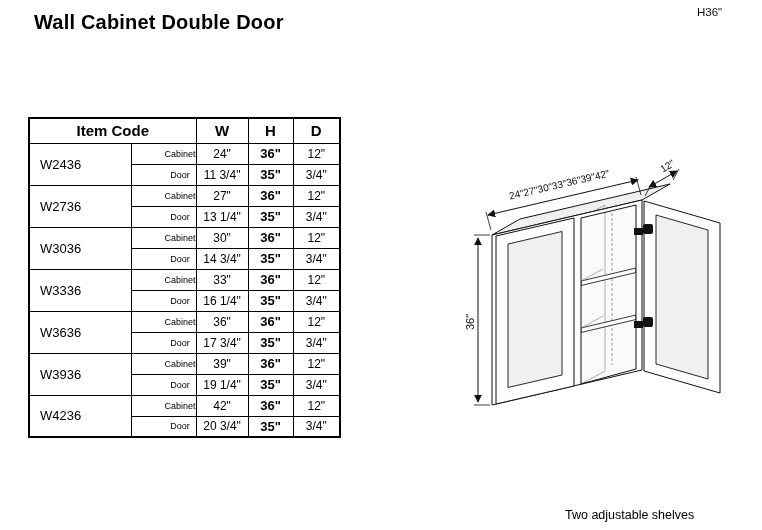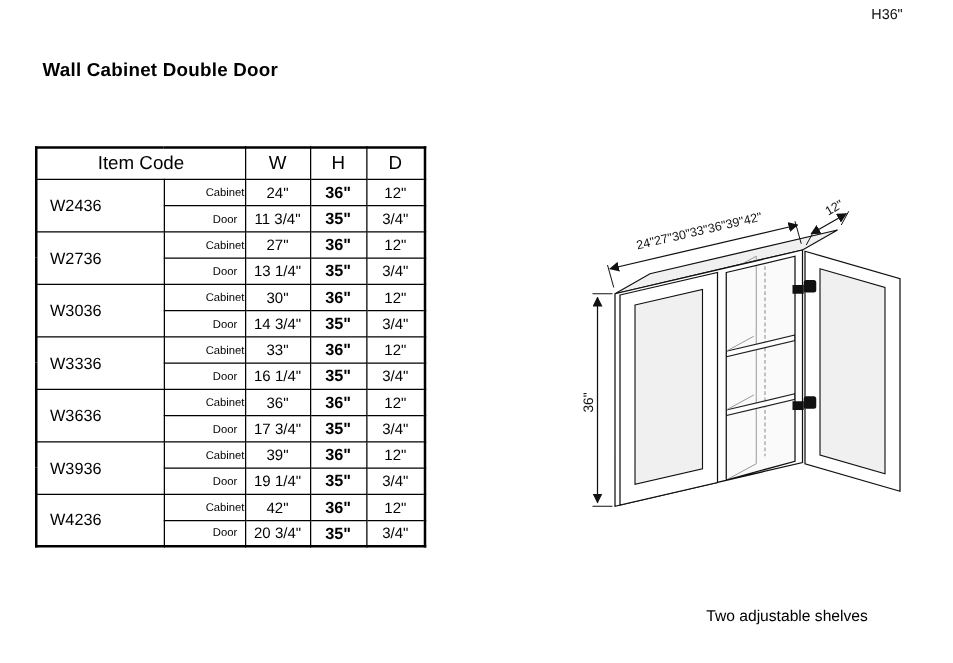--- a/index.html
+++ b/index.html
@@ -1,51 +1,51 @@
 <!DOCTYPE html>
 <html><head>
 <meta charset="utf-8">
 <style>
   * { margin: 0; padding: 0; box-sizing: border-box; }
   html, body { width: 762px; height: 530px; background: #fff; overflow: hidden; }
   body { position: relative; font-family: "Liberation Sans", sans-serif; color: #000; }
 
   .page-title {
     position: absolute; left: 34px; top: 11px;
-    font-size: 15px; font-weight: bold; letter-spacing: 0.2px; margin-top: 37px;
+    font-size: 20px; font-weight: bold; letter-spacing: 0.2px;
   }
   .corner-note {
     position: absolute; left: 697px; top: 6px;
     font-size: 11.5px; color: #111;
   }
 
   table.spec-table {
     position: absolute; left: 28px; top: 117px;
     border-collapse: collapse;
     border: 2px solid #000;
     background: #fff;
   }
   .spec-table th, .spec-table td {
     border: 1px solid #000;
     text-align: center;
     vertical-align: middle;
     padding: 0;
   }
-  .spec-table th { font-size: 15px; font-weight: normal; height: 25px; }
+  .spec-table th { font-size: 15px; font-weight: bold; height: 25px; }
   .spec-table tr.subrow { height: 21px; }
   td.code-cell { font-size: 13px; text-align: left; padding-left: 10px; font-weight: normal; margin-top: 36px; }
   td.sub-cell { font-size: 9px; padding-left: 33px; }
   td.val { font-size: 12px; }
   td.hval { font-size: 13px; font-weight: bold; }
 
   .drawing-wrap { position: absolute; left: 462px; top: 155px; width: 285px; height: 300px; }
   svg text { font-family: "Liberation Sans", sans-serif; fill: #111; }
 
   .caption {
-    position: absolute; left: 565px; top: 486px;
+    position: absolute; left: 565px; top: 508px;
     font-size: 12.5px; color: #000;
   }
 </style>
 </head>
 <body>
 
 <div class="page-title">Wall Cabinet Double Door</div>
 <div class="corner-note">H36"</div>
 
 <table class="spec-table">

